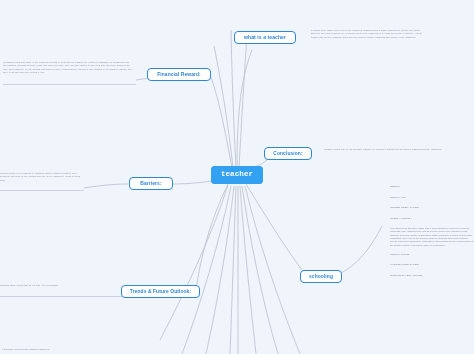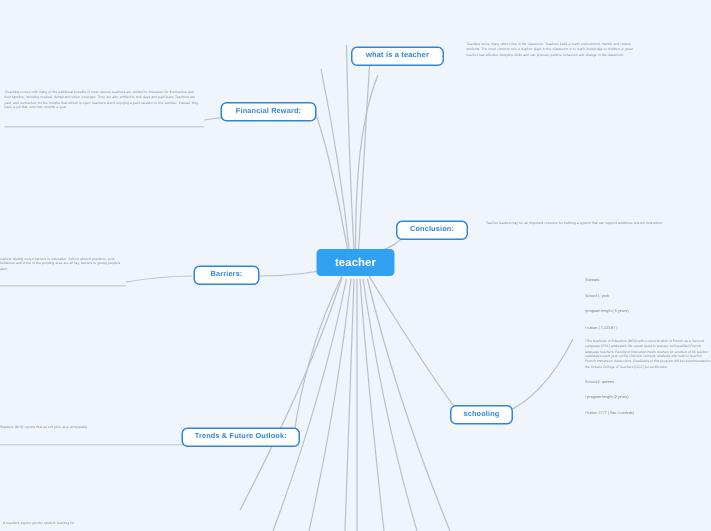--- a/index.html
+++ b/index.html
@@ -43,20 +43,21 @@
     align-items: center;
     justify-content: center;
     padding: 2px 5px;
     z-index: 5;
   }
   .node.root {
     background: #33a1f2;
     border-color: #33a1f2;
     color: #ffffff;
     border-radius: 3px;
+    font-family: Liberation Mono, monospace;
   }
   .note {
     position: absolute;
     color: #8b8f99;
     font-size: 2.25px;
     line-height: 1.45;
     letter-spacing: 0;
     text-align: left;
     z-index: 4;
     word-spacing: .2px;

